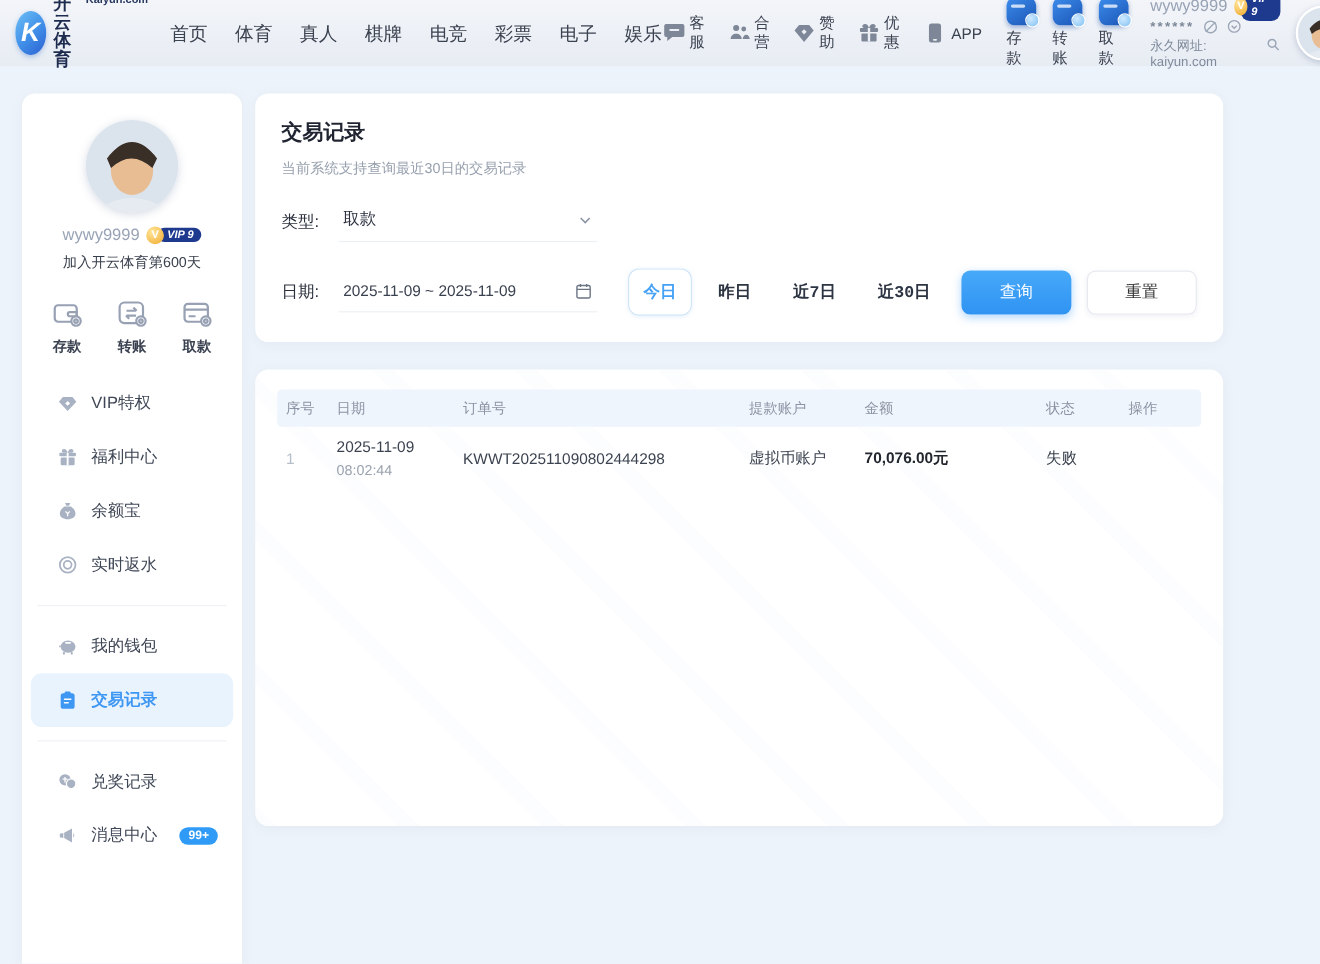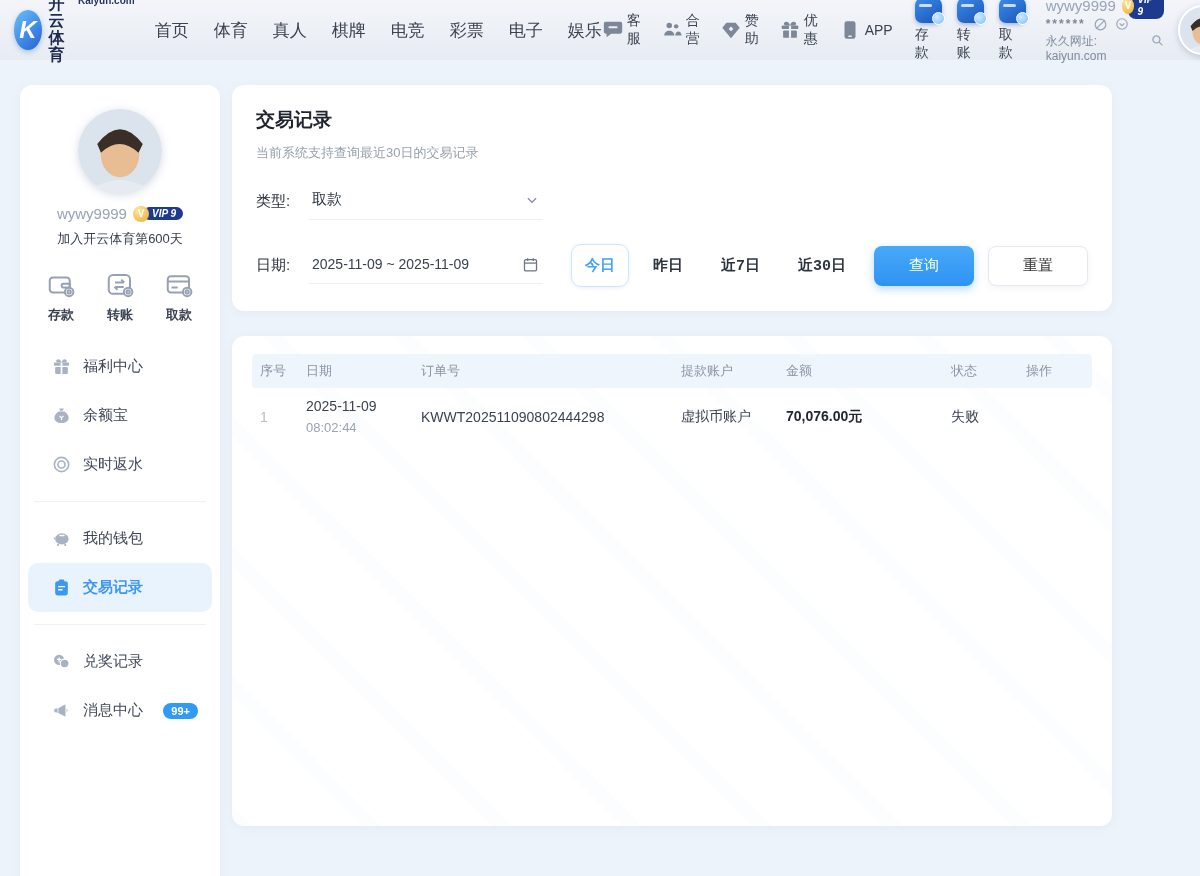--- a/index.html
+++ b/index.html
@@ -97,21 +97,21 @@
     border:1px solid transparent; border-radius:10px; white-space:nowrap;font-family:Liberation Mono, monospace; }
   .sc-btn.active { border-color:#cfe6f9; color:#45a2f6; box-shadow:0 1px 4px rgba(120,170,230,.18); }
   .btns { margin-left:auto; display:flex; gap:14px; }
   .btn { width:100px; height:40px; border-radius:8px; font-size:15px; display:flex;
     align-items:center; justify-content:center; cursor:pointer; }
   .btn-primary { background:linear-gradient(180deg,#47a9f8,#2f93f3); color:#fff;
     box-shadow:0 3px 8px rgba(47,147,243,.35); }
   .btn-plain { background:#fff; border:1px solid #e5e9ef; color:#333;
     box-shadow:0 2px 5px rgba(150,160,180,.12); }
 
-  .card-table { height:490px; padding:18px 20px; position:relative; overflow:hidden; }
+  .card-table { height:415px; padding:18px 20px; position:relative; overflow:hidden; }
   .wm { position:absolute; inset:0; pointer-events:none;
     background:repeating-linear-gradient(45deg, rgba(228,235,243,.22) 0 14px, transparent 14px 92px);
     opacity:.5; }
   .tgrid { display:grid; grid-template-columns:46px 115px 260px 105px 165px 75px 1fr; position:relative; }
   .thead { background:#eff5fc; border-radius:4px; height:34px; align-items:center; }
   .th { font-size:13px; color:#8b94a4; padding-left:8px; }
   .trow { align-items:center; min-height:58px; }
   .td { font-size:14px; color:#3c4350; padding-left:8px; }
   .td-index { color:#b6bec9; }
   .td-date { line-height:1.45; }
@@ -313,20 +313,29 @@
         </span>
         <span class="q-lbl">取款</span>
       </div>
     </div>
 
     <div class="sb-gap"></div>
 
     <div class="menu-item">
       <span class="m-ic">
         <svg viewBox="0 0 24 24" width="19" height="19" fill="currentColor">
+            <path d="M6.5 5h11L22 10.5 12 21 2 10.5z"></path>
+            <path d="M12 9.5l2.8 2.8L12 15.1l-2.8-2.8z" fill="#fff"></path>
+          </svg>
+      </span>
+      <span class="m-lbl">VIP特权</span>
+    </div>
+    <div class="menu-item">
+      <span class="m-ic">
+        <svg viewBox="0 0 24 24" width="19" height="19" fill="currentColor">
             <rect x="2.5" y="7" width="19" height="4" rx="1"></rect>
             <rect x="4" y="12.5" width="16" height="9" rx="1.5"></rect>
             <rect x="10.9" y="7" width="2.2" height="14.5" fill="#fff"></rect>
             <path d="M8 2.8c2 0 3.3 1.7 3.9 4.2H7.2C6 7 5.3 6 5.3 4.9S6.5 2.8 8 2.8zm8 0c-2 0-3.3 1.7-3.9 4.2h4.7C18 7 18.7 6 18.7 4.9S17.5 2.8 16 2.8z"></path>
           </svg>
       </span>
       <span class="m-lbl">福利中心</span>
     </div>
     <div class="menu-item">
       <span class="m-ic">

